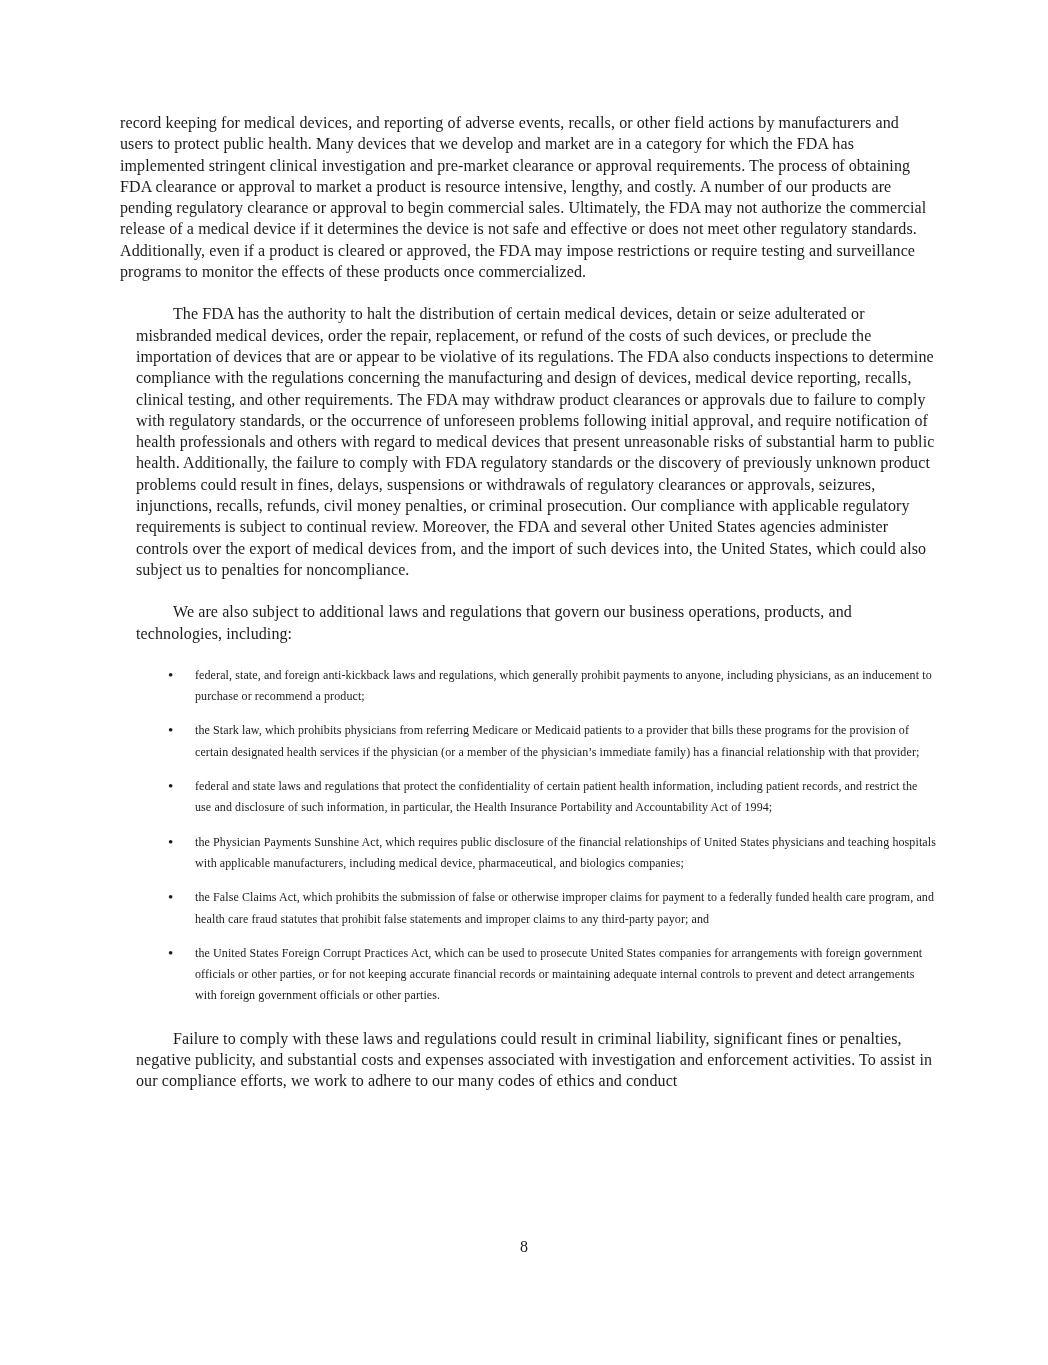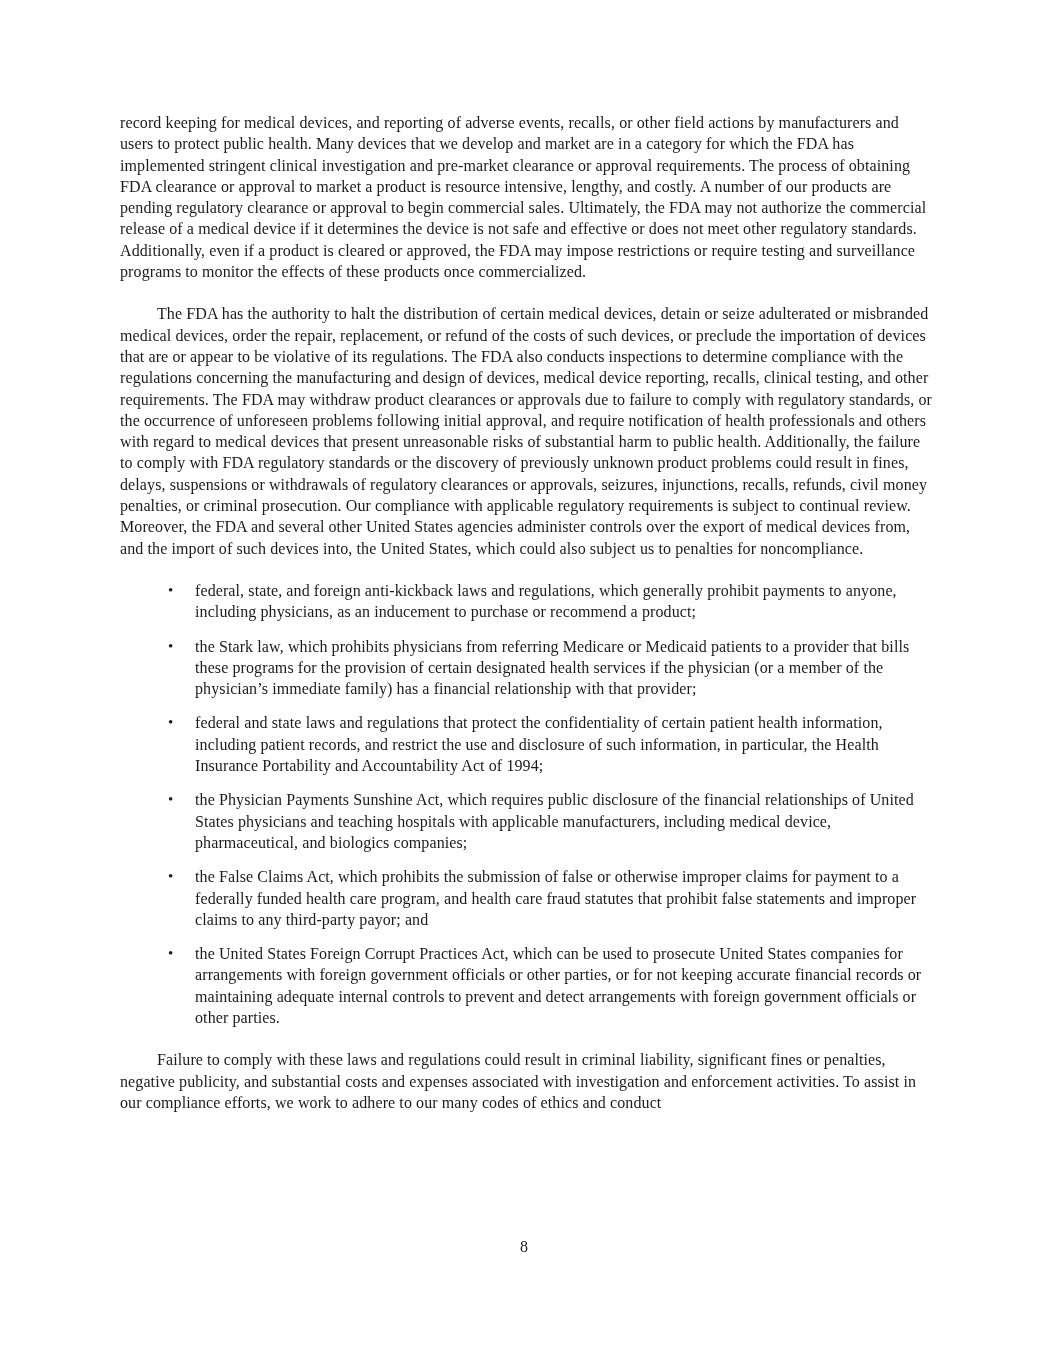--- a/index.html
+++ b/index.html
@@ -20,37 +20,37 @@
     padding: 112px 112px 0 120px;
     background: #ffffff;
   }
   .para {
     font-size: 16px;
     line-height: 21.3px;
     text-align: left;
     margin-bottom: 21px;
     letter-spacing: 0.1px;
   }
-  .para.indent { text-indent: 37px; }
+  .para.indent { text-indent: 37px; margin-left: 16px; }
   .bullets {
     margin: 0 0 21px 48px;
     list-style: none;
   }
   .bullet {
     display: flex;
     margin-bottom: 13px;
   }
   .bullet-marker {
     flex: 0 0 27px;
     font-size: 15px;
     line-height: 21.3px;
   }
   .bullet-text {
     flex: 1 1 auto;
-    font-size: 16px;
+    font-size: 12px;
     line-height: 21.3px;
     letter-spacing: 0.1px;
   }
   .page-number {
     position: absolute;
     top: 1238px;
     left: 0;
     width: 1048px;
     text-align: center;
     font-size: 16px;
@@ -58,20 +58,21 @@
 </style>
 </head>
 <body>
 
 <div class="page">
 
   <p class="para">record keeping for medical devices, and reporting of adverse events, recalls, or other field actions by manufacturers and users to protect public health. Many devices that we develop and market are in a category for which the FDA has implemented stringent clinical investigation and pre-market clearance or approval requirements. The process of obtaining FDA clearance or approval to market a product is resource intensive, lengthy, and costly. A number of our products are pending regulatory clearance or approval to begin commercial sales. Ultimately, the FDA may not authorize the commercial release of a medical device if it determines the device is not safe and effective or does not meet other regulatory standards. Additionally, even if a product is cleared or approved, the FDA may impose restrictions or require testing and surveillance programs to monitor the effects of these products once commercialized.</p>
 
   <p class="para indent">The FDA has the authority to halt the distribution of certain medical devices, detain or seize adulterated or misbranded medical devices, order the repair, replacement, or refund of the costs of such devices, or preclude the importation of devices that are or appear to be violative of its regulations. The FDA also conducts inspections to determine compliance with the regulations concerning the manufacturing and design of devices, medical device reporting, recalls, clinical testing, and other requirements. The FDA may withdraw product clearances or approvals due to failure to comply with regulatory standards, or the occurrence of unforeseen problems following initial approval, and require notification of health professionals and others with regard to medical devices that present unreasonable risks of substantial harm to public health. Additionally, the failure to comply with FDA regulatory standards or the discovery of previously unknown product problems could result in fines, delays, suspensions or withdrawals of regulatory clearances or approvals, seizures, injunctions, recalls, refunds, civil money penalties, or criminal prosecution. Our compliance with applicable regulatory requirements is subject to continual review. Moreover, the FDA and several other United States agencies administer controls over the export of medical devices from, and the import of such devices into, the United States, which could also subject us to penalties for noncompliance.</p>
 
+  <p class="para indent">We are also subject to additional laws and regulations that govern our business operations, products, and technologies, including:</p>
 
   <ul class="bullets">
     <li class="bullet">
       <span class="bullet-marker">•</span>
       <span class="bullet-text">federal, state, and foreign anti-kickback laws and regulations, which generally prohibit payments to anyone, including physicians, as an inducement to purchase or recommend a product;</span>
     </li>
     <li class="bullet">
       <span class="bullet-marker">•</span>
       <span class="bullet-text">the Stark law, which prohibits physicians from referring Medicare or Medicaid patients to a provider that bills these programs for the provision of certain designated health services if the physician (or a member of the physician’s immediate family) has a financial relationship with that provider;</span>
     </li>

